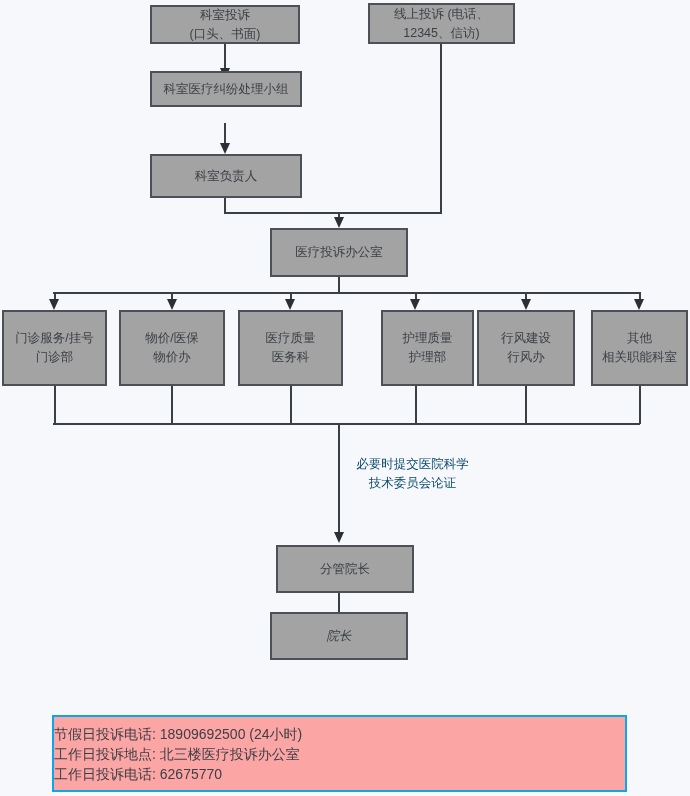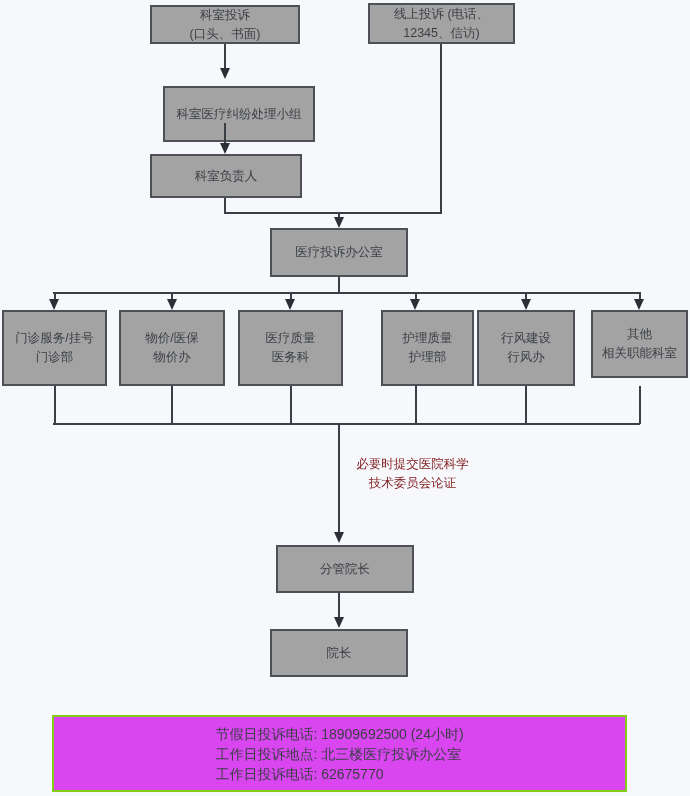--- a/index.html
+++ b/index.html
@@ -41,30 +41,30 @@
     border-left: 5.5px solid transparent;
     border-right: 5.5px solid transparent;
     border-top: 11px solid #2c3036;
   }
   .annotation {
     position: absolute;
     text-align: center;
     font-size: 12.5px;
     line-height: 1.55;
     white-space: pre-line;
-    color: #7f1d1d;
+    color: #0c4a6e;
   }
   .infobox {
     position: absolute;
     box-sizing: border-box;
-    background: #d946ef;
-    border: 2px solid #84cc16;
+    background: #fca5a5;
+    border: 2px solid #0ea5e9;
     display: flex;
     align-items: center;
-    justify-content: center;
+    justify-content: flex-start;
   }
   .infobox .inner {
     display: inline-block;
     text-align: left;
     font-size: 14px;
     line-height: 20px;
     color: #3b3f46;
   }
 </style>
 </head>
@@ -72,21 +72,21 @@
 
 <div id="stage">
 
   <div class="node" style="left:150px; top:5px; width:150px; height:39px;">科室投诉
 (口头、书面)</div>
   <div class="node" style="left:368px; top:3px; width:147px; height:41px;">线上投诉 (电话、
 12345、信访)</div>
 
   <div class="vline" style="left:224px; top:44px; height:24px;"></div>
   <div class="arrow" style="left:219.5px; top:68px;"></div>
-  <div class="node" style="left:150px; top:86px; width:152px; height:56px;margin-left:13px;">科室医疗纠纷处理小组</div>
+  <div class="node" style="left:150px; top:71px; width:152px; height:36px;">科室医疗纠纷处理小组</div>
 
   <div class="vline" style="left:224px; top:123px; height:20px;"></div>
   <div class="arrow" style="left:219.5px; top:143px;"></div>
   <div class="node" style="left:150px; top:154px; width:152px; height:44px;">科室负责人</div>
 
   <div class="vline" style="left:224px; top:198px; height:16px;"></div>
   <div class="vline" style="left:440px; top:44px; height:170px;"></div>
   <div class="hline" style="left:224px; top:212px; width:218px;"></div>
   <div class="vline" style="left:338px; top:212px; height:6px;"></div>
   <div class="arrow" style="left:333.5px; top:217px;"></div>
@@ -112,40 +112,40 @@
   <div class="node" style="left:2px; top:310px; width:105px; height:76px;">门诊服务/挂号
 门诊部</div>
   <div class="node" style="left:119px; top:310px; width:106px; height:76px;">物价/医保
 物价办</div>
   <div class="node" style="left:238px; top:310px; width:105px; height:76px;">医疗质量
 医务科</div>
   <div class="node" style="left:369px; top:310px; width:93px; height:76px;margin-left:12px;">护理质量
 护理部</div>
   <div class="node" style="left:477px; top:310px; width:98px; height:76px;">行风建设
 行风办</div>
-  <div class="node" style="left:591px; top:310px; width:97px; height:68px;">其他
+  <div class="node" style="left:591px; top:310px; width:97px; height:76px;">其他
 相关职能科室</div>
 
   <div class="vline" style="left:53.5px; top:386px; height:38px;"></div>
   <div class="vline" style="left:171px; top:386px; height:38px;"></div>
   <div class="vline" style="left:289.5px; top:386px; height:38px;"></div>
   <div class="vline" style="left:414.5px; top:386px; height:38px;"></div>
   <div class="vline" style="left:525px; top:386px; height:38px;"></div>
   <div class="vline" style="left:638.5px; top:386px; height:38px;"></div>
   <div class="hline" style="left:53px; top:423px; width:587px;"></div>
 
   <div class="vline" style="left:338px; top:423px; height:109px;"></div>
   <div class="annotation" style="left:345px; top:455px; width:135px;">必要时提交医院科学
 技术委员会论证</div>
   <div class="arrow" style="left:333.5px; top:532px;"></div>
 
   <div class="node" style="left:276px; top:545px; width:138px; height:48px;">分管院长</div>
   <div class="vline" style="left:338px; top:593px; height:25px;"></div>
   <div class="arrow" style="left:333.5px; top:617px;"></div>
-  <div class="node" style="left:270px; top:629px; width:138px; height:48px;">院长</div>
+  <div class="node" style="left:270px; top:612px; width:138px; height:48px;font-style:italic;">院长</div>
 
   <div class="infobox" style="left:52px; top:715px; width:575px; height:77px;">
     <div class="inner">
       <div>节假日投诉电话: 18909692500 (24小时)</div>
       <div>工作日投诉地点: 北三楼医疗投诉办公室</div>
       <div>工作日投诉电话: 62675770</div>
     </div>
   </div>
 
 </div>

